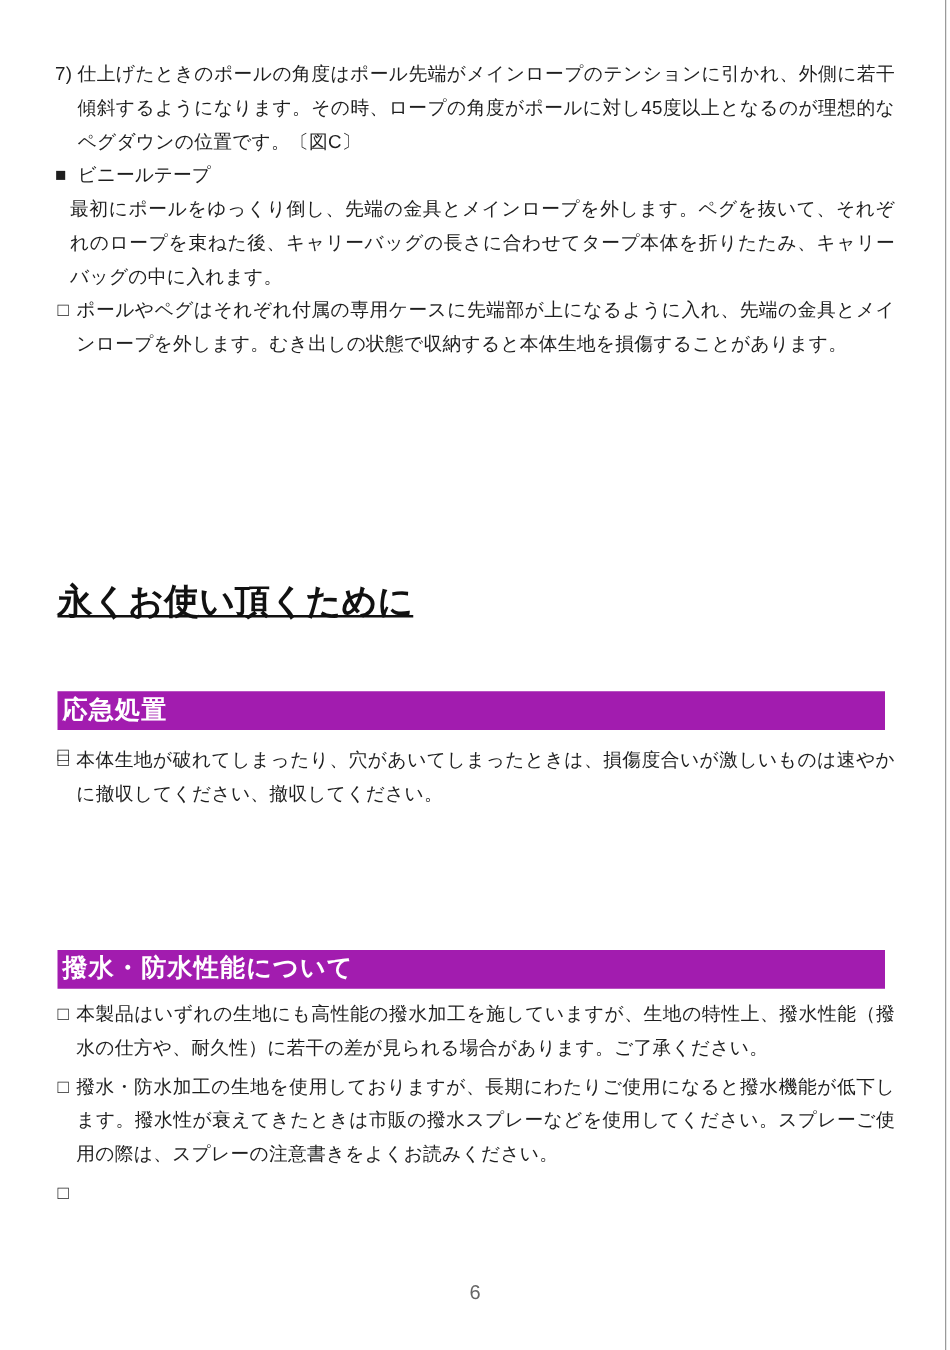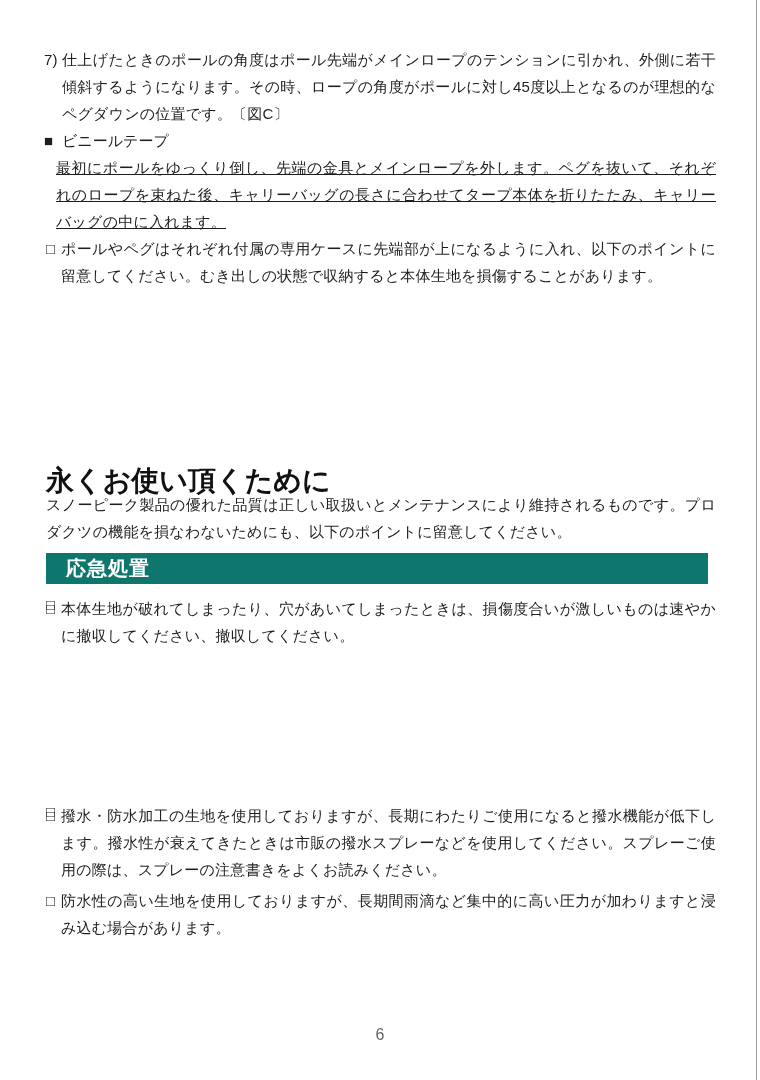--- a/index.html
+++ b/index.html
@@ -21,38 +21,38 @@
   
   .body-text { font-size:15px; line-height:27px; letter-spacing:0.2px; text-align:justify; }
 
   
   .sec-top { top:46px; }
   .hang { position:relative; padding-left:16px; }
   .hang .marker { position:absolute; left:0; top:0; }
   .step7 .marker { left:-2px; }
   .subhead-line { position:relative; padding-left:16px; font-size:15px; line-height:27px; }
   .subhead-line .marker { position:absolute; left:-2px; top:0; font-size:15px; }
-  .indent-body { padding-left:10px;text-decoration:underline; }
+  .indent-body { padding-left:10px; }
 
   .check-item { position:relative; padding-left:15px; margin-bottom:4px; }
   .check-item .marker { position:absolute; left:0; top:0; }
 
   
   .care-title {
     position:absolute; left:46px; top:444px;
     font-size:28px; font-weight:bold; color:#111;
-    line-height:36px; letter-spacing:0px; white-space:nowrap;
+    line-height:36px; letter-spacing:0px; white-space:nowrap;text-decoration:underline;
   }
   .care-intro { top:491px; }
 
   .bar-heading {
     position:absolute; left:46px; width:662px; height:31px;
-    background:#0f766e; color:#ffffff;
+    background:#a21caf; color:#ffffff;
     font-size:20px; font-weight:bold; line-height:31px;
-    padding-left:20px; box-sizing:border-box;
+    padding-left:4px; box-sizing:border-box;
     letter-spacing:1px; white-space:nowrap;
   }
   .bar1 { top:553px; }
   .bar2 { top:760px; }
 
   .group1 { top:591px; }
   .group2 { top:798px; }
 
   .page-number {
     position:absolute; left:0; top:1024px; width:760px;
@@ -75,49 +75,49 @@
     <div>
       <div class="subhead-line">
         <span class="marker">■</span>
         <span class="subhead-title">ビニールテープ</span>
       </div>
       <div class="body-text indent-body">最初にポールをゆっくり倒し、先端の金具とメインロープを外します。ペグを抜いて、それぞれのロープを束ねた後、キャリーバッグの長さに合わせてタープ本体を折りたたみ、キャリーバッグの中に入れます。</div>
     </div>
 
     <div class="body-text check-item">
       <span class="marker">□</span>
-      <span>ポールやペグはそれぞれ付属の専用ケースに先端部が上になるように入れ、以下のポイントに留意してください。むき出しの状態で収納すると本体生地を損傷することがあります。</span>
+      <span>ポールやペグはそれぞれ付属の専用ケースに先端部が上になるように入れ、先端の金具とメインロープを外します。むき出しの状態で収納すると本体生地を損傷することがあります。</span>
     </div>
   </div>
 
   <h1 class="care-title">永くお使い頂くために</h1>
 
-  <div class="content care-intro body-text">スノーピーク製品の優れた品質は正しい取扱いとメンテナンスにより維持されるものです。プロダクツの機能を損なわないためにも、以下のポイントに留意してください。</div>
 
   <div class="bar-heading bar1">応急処置</div>
 
   <div class="content group1">
     <div class="body-text check-item">
       <span class="marker">□</span>
     </div>
     <div class="body-text check-item">
       <span class="marker">□</span>
       <span>本体生地が破れてしまったり、穴があいてしまったときは、損傷度合いが激しいものは速やかに撤収してください、撤収してください。</span>
     </div>
   </div>
 
+  <div class="bar-heading bar2">撥水・防水性能について</div>
 
   <div class="content group2">
     <div class="body-text check-item">
       <span class="marker">□</span>
+      <span>本製品はいずれの生地にも高性能の撥水加工を施していますが、生地の特性上、撥水性能（撥水の仕方や、耐久性）に若干の差が見られる場合があります。ご了承ください。</span>
     </div>
     <div class="body-text check-item">
       <span class="marker">□</span>
       <span>撥水・防水加工の生地を使用しておりますが、長期にわたりご使用になると撥水機能が低下します。撥水性が衰えてきたときは市販の撥水スプレーなどを使用してください。スプレーご使用の際は、スプレーの注意書きをよくお読みください。</span>
     </div>
     <div class="body-text check-item">
       <span class="marker">□</span>
-      <span>防水性の高い生地を使用しておりますが、長期間雨滴など集中的に高い圧力が加わりますと浸み込む場合があります。</span>
     </div>
   </div>
 
   <div class="page-number">6</div>
 </div>
 
 </body></html>

